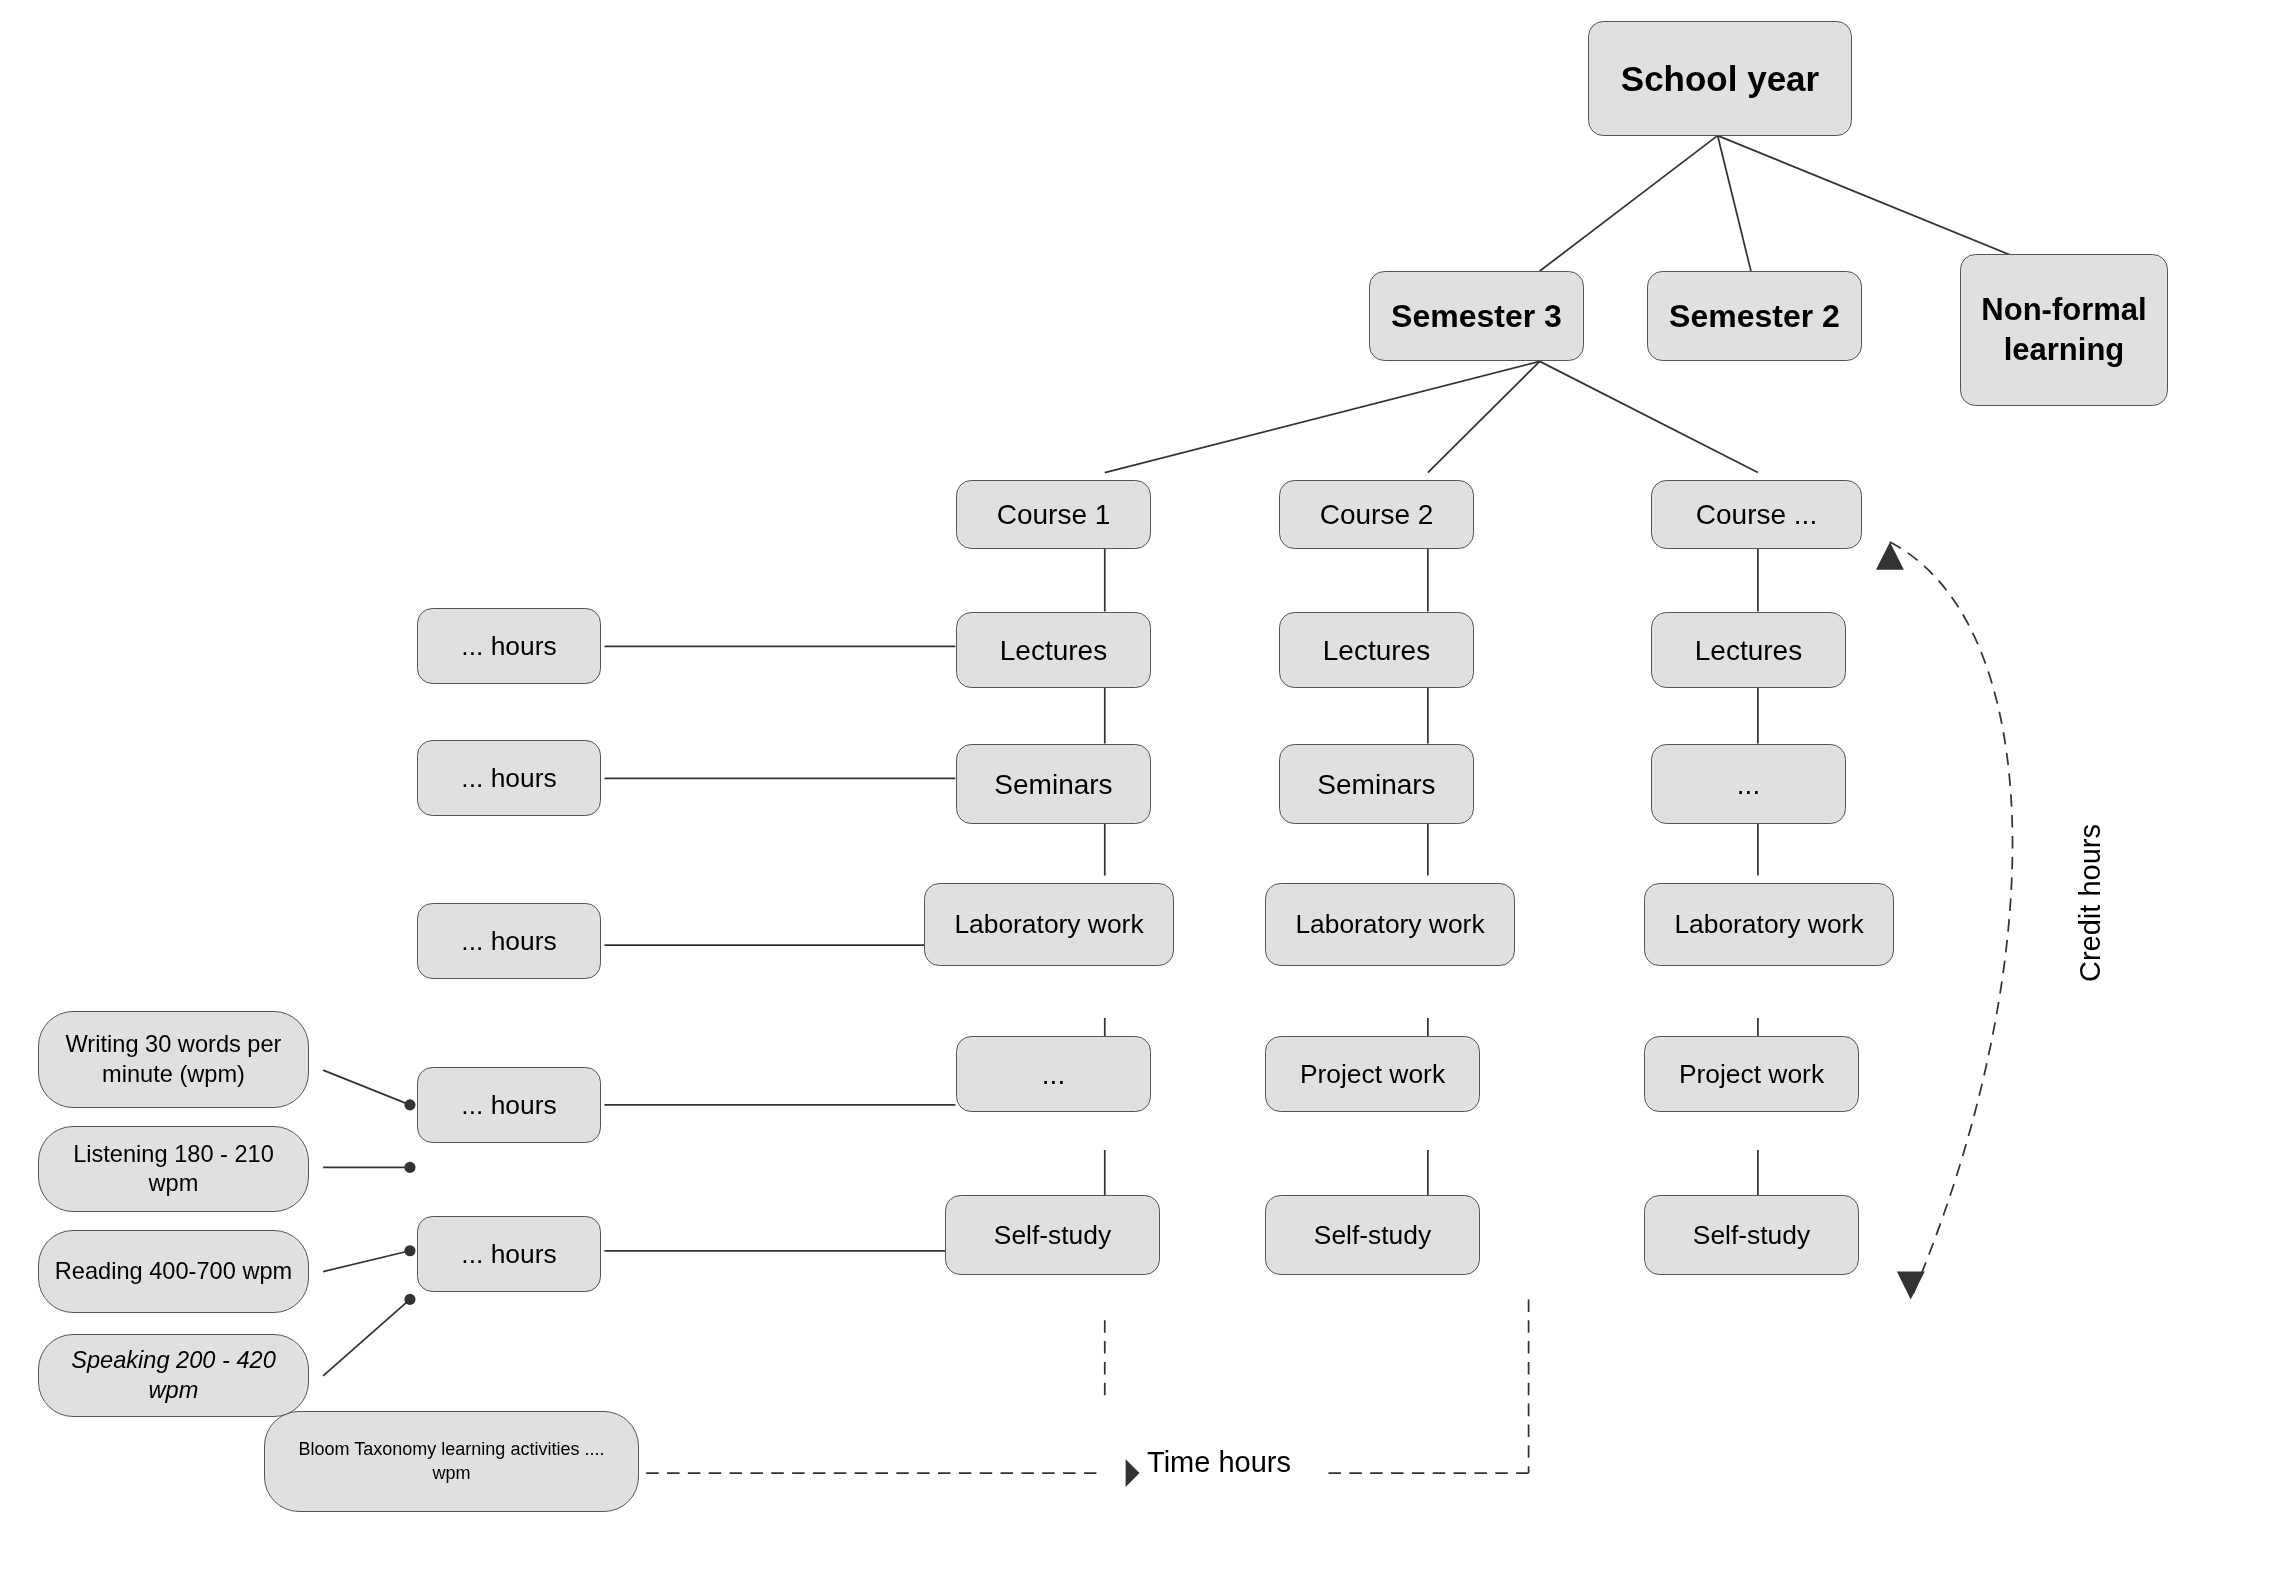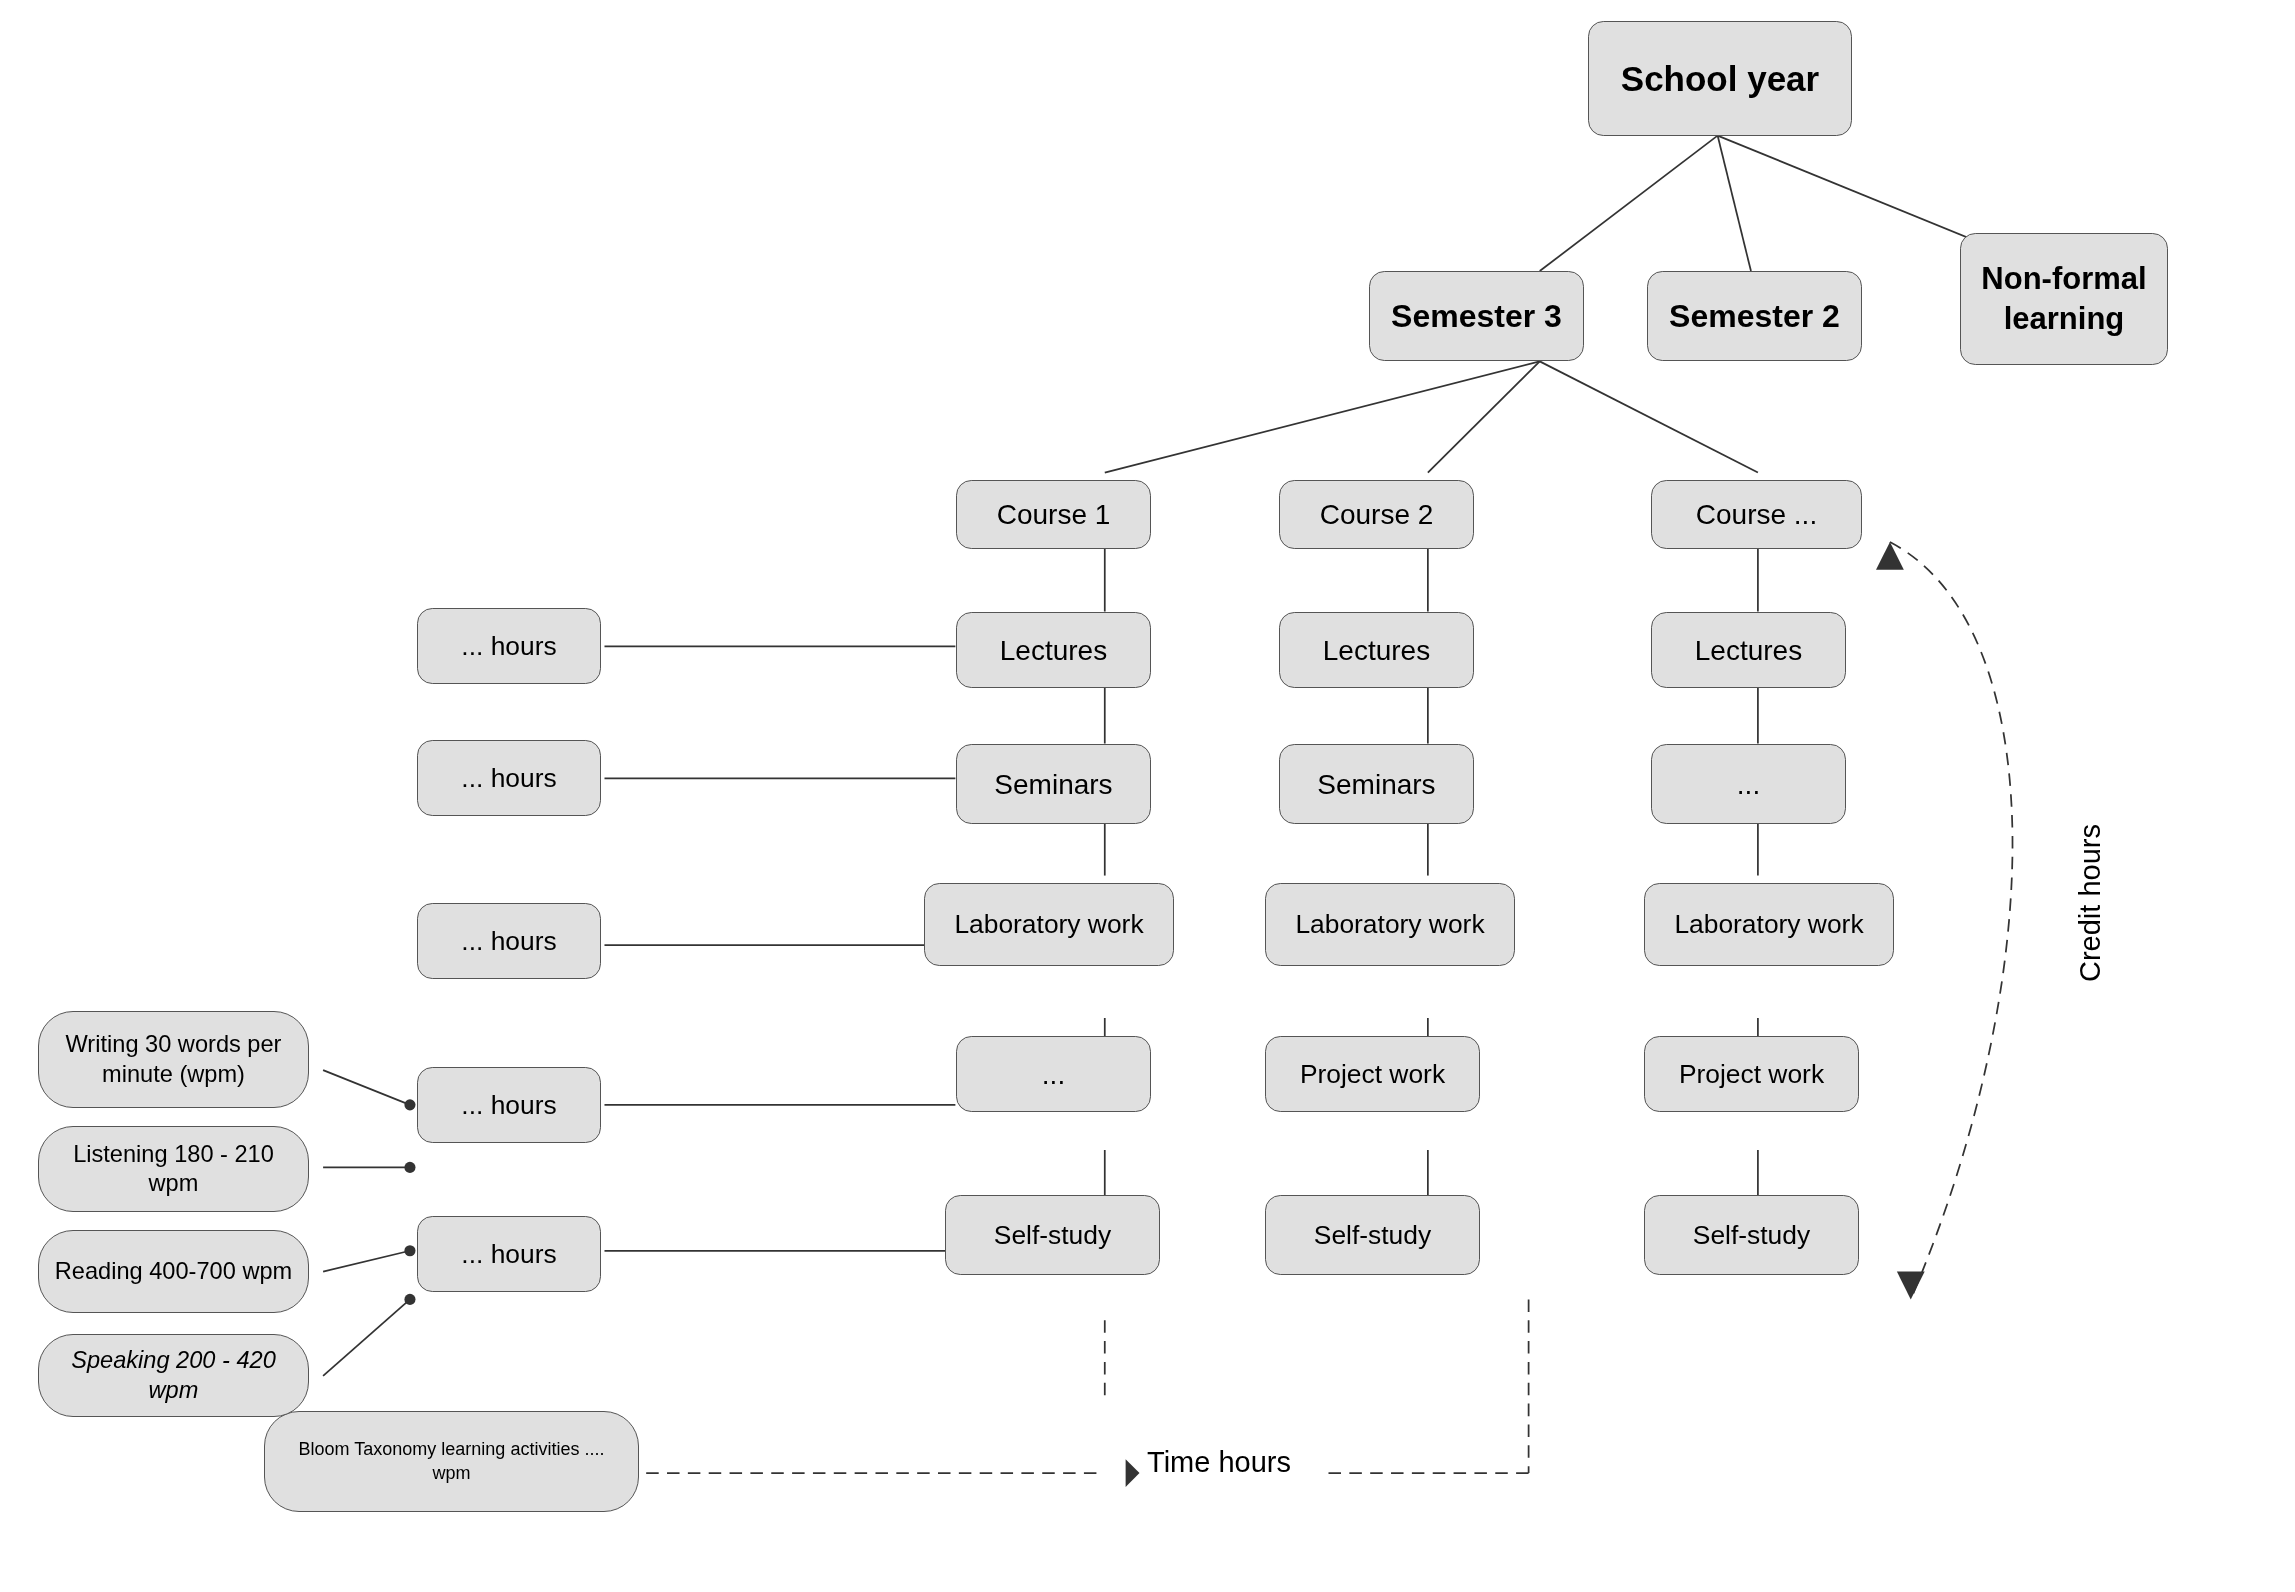--- a/index.html
+++ b/index.html
@@ -152,21 +152,21 @@
 
     <polygon points="870,2120 890,2100 890,2140" fill="#333"></polygon>
   </svg>
 
   <div class="node bold" style="left:1588px; top:21px; width:264px; height:115px; font-size:35px;">School year</div>
 
   <div class="node bold" style="left:1369px; top:271px; width:215px; height:90px; font-size:32px;">Semester 3</div>
 
   <div class="node bold" style="left:1647px; top:271px; width:215px; height:90px; font-size:32px;">Semester 2</div>
 
-  <div class="node bold" style="left:1960px; top:233px; width:208px; height:132px; font-size:31px; line-height:1.3;">Non-formal
+  <div class="node bold" style="left:1960px; top:254px; width:208px; height:152px; font-size:31px; line-height:1.3;">Non-formal
 learning</div>
 
   <div class="node" style="left:956px; top:480px; width:195px; height:69px; font-size:28px;">Course 1</div>
 
   <div class="node" style="left:1279px; top:480px; width:195px; height:69px; font-size:28px;">Course 2</div>
 
   <div class="node" style="left:1651px; top:480px; width:211px; height:69px; font-size:28px;">Course ...</div>
 
   <div class="node" style="left:956px; top:612px; width:195px; height:76px; font-size:28px;">Lectures</div>
 

